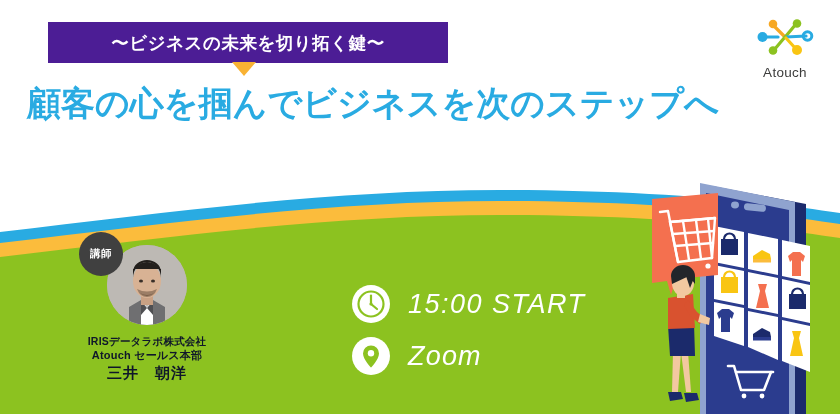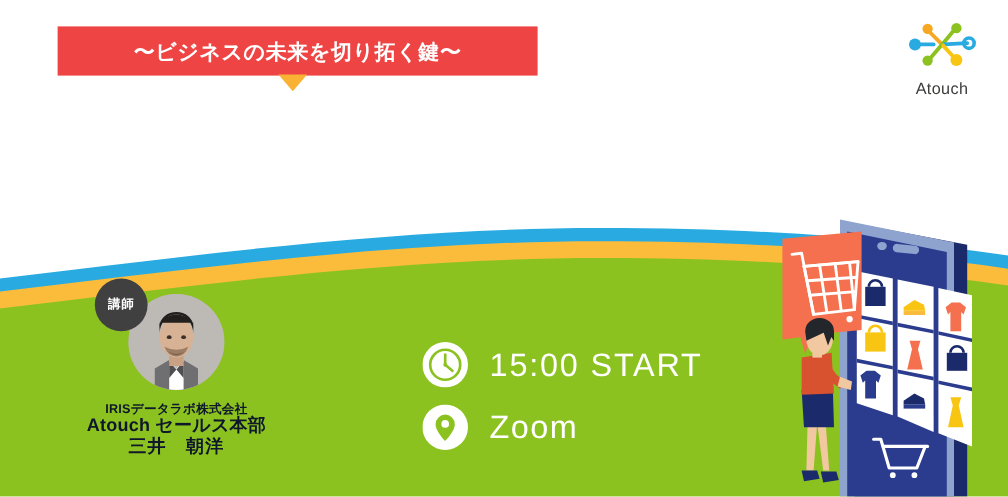--- a/index.html
+++ b/index.html
@@ -23,21 +23,21 @@
     pointer-events:none;
   }
 
   
   .ribbon{
     position:absolute;
     left:48px;
     top:22px;
     width:400px;
     height:41px;
-    background:#ef4444;
+    background:#4c1d95;
     display:flex;
     align-items:center;
     justify-content:center;
   }
   .ribbon-text{
     color:#ffffff;
     font-size:17.5px;
     font-weight:bold;
     letter-spacing:0.5px;
     white-space:nowrap;
@@ -108,21 +108,21 @@
   }
   .speaker-info{
     position:absolute;
     left:62px;
     top:334px;
     width:170px;
     text-align:center;
     color:#0f172a;
   }
   .sp-org{ font-size:10.5px; line-height:14px; font-weight:bold; letter-spacing:0.2px;}
-  .sp-dept{ font-size:15px; line-height:14px; font-weight:bold; letter-spacing:0.2px;}
+  .sp-dept{ font-size:11px; line-height:14px; font-weight:bold; letter-spacing:0.2px;}
   .sp-name{ font-size:15px; line-height:20px; font-weight:bold; letter-spacing:1px; margin-top:1px;}
 
   
   .info{
     position:absolute;
     left:352px;
     top:278px;
   }
   .info-row{
     display:flex;
@@ -132,20 +132,21 @@
   .info-icon{
     width:38px;height:38px;
     flex:0 0 38px;
     margin-right:18px;
   }
   .info-text{
     color:#ffffff;
     font-size:27px;
     letter-spacing:1.2px;
     white-space:nowrap;
+    font-style:italic;
   }
   .info-text.time{ letter-spacing:1.5px; }
 </style>
 </head>
 <body>
 
 <div id="stage">
 
   <svg class="wave-layer" viewBox="0 0 840 414" preserveAspectRatio="none">
 
@@ -155,20 +156,21 @@
 
     <path d="M0,257 C170,237 330,215 500,215 C650,215 760,226 840,238 L840,414 L0,414 Z" fill="#8CC220"></path>
   </svg>
 
   <div class="ribbon">
     <span class="ribbon-text">〜ビジネスの未来を切り拓く鍵〜</span>
   </div>
   <div class="ribbon-tail"></div>
 
   <div class="headline">
+    <span class="ln2">顧客の心を掴んでビジネスを次のステップへ</span>
   </div>
 
   <div class="logo">
     <svg width="70" height="46" viewBox="0 0 70 46">
       <g stroke-linecap="round">
 
         <line x1="23" y1="11" x2="35" y2="23" stroke="#F7A823" stroke-width="3.2"></line>
         <line x1="46" y1="10" x2="36" y2="22" stroke="#8CC220" stroke-width="3.2"></line>
         <line x1="14" y1="23" x2="28" y2="23" stroke="#29ABE2" stroke-width="3.2"></line>
         <line x1="36" y1="23" x2="56" y2="22" stroke="#29ABE2" stroke-width="3.2"></line>

